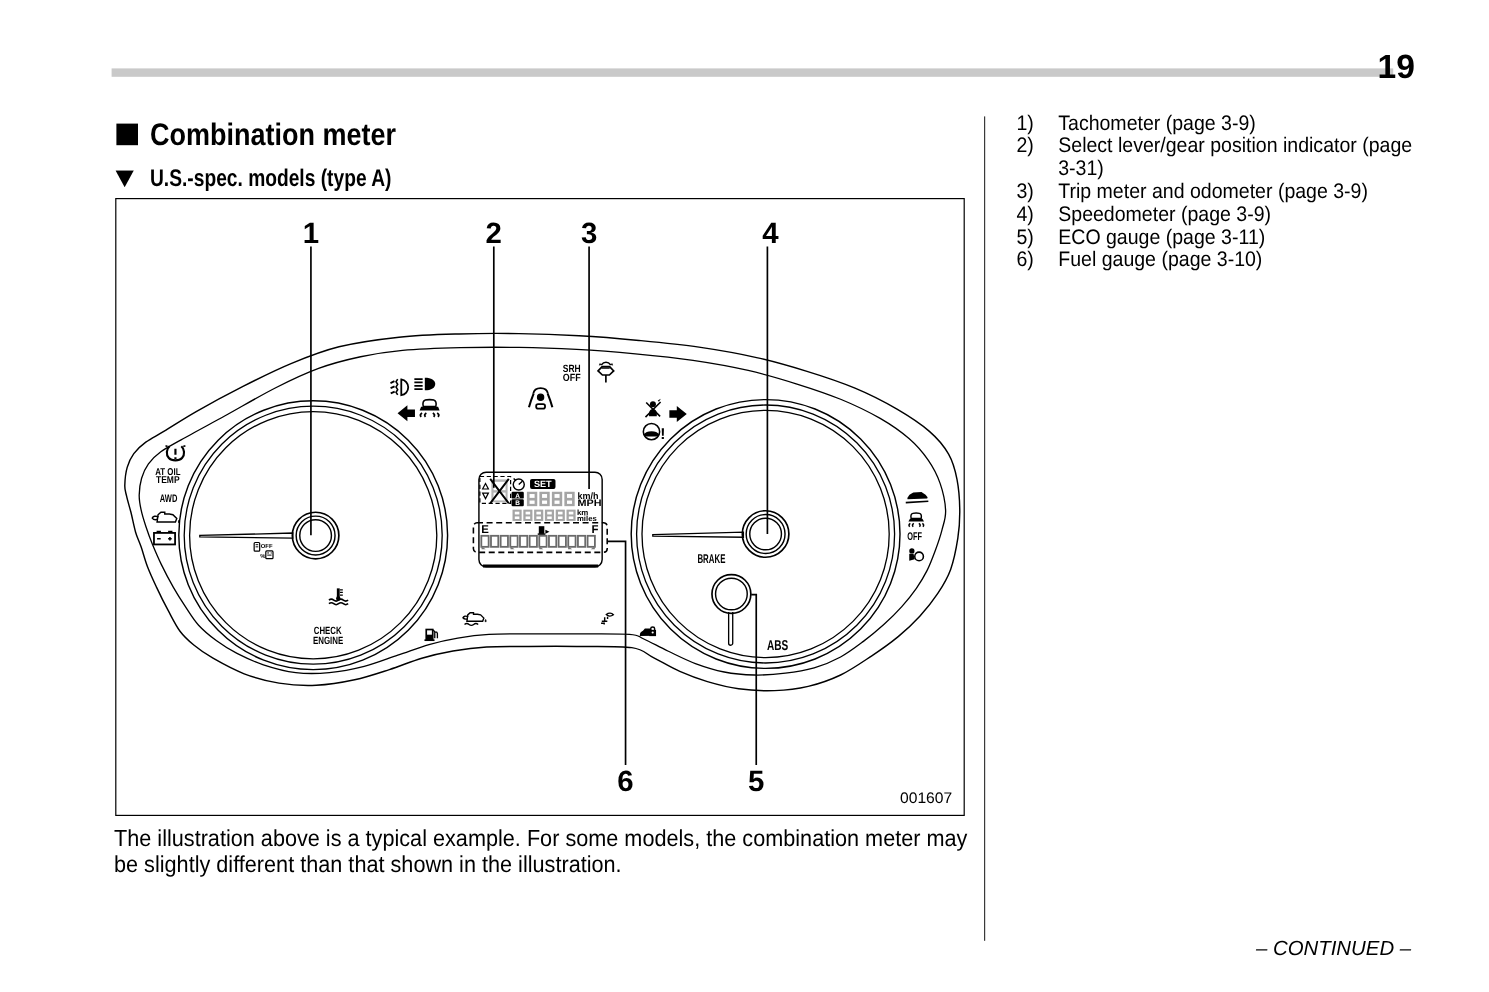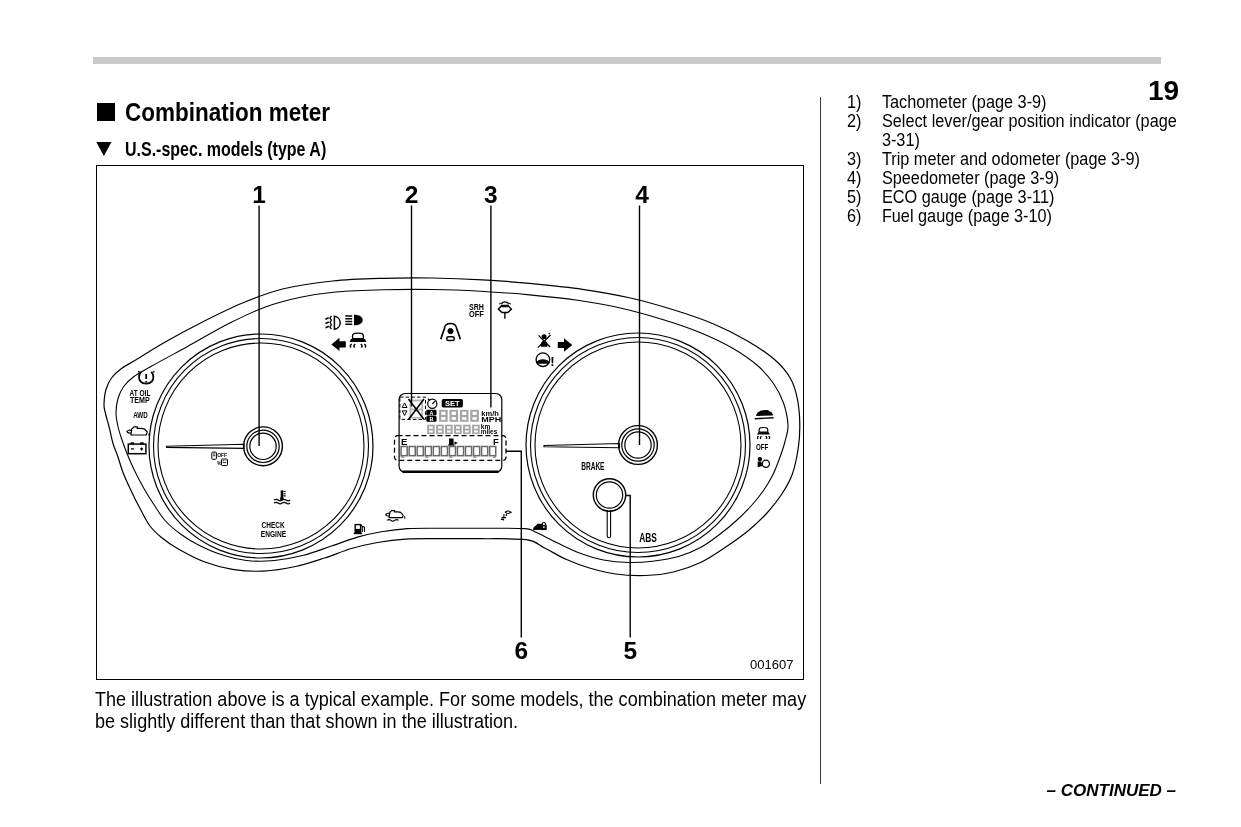--- a/index.html
+++ b/index.html
@@ -4,21 +4,21 @@
 <style>
   html,body{margin:0;padding:0;background:#fff;}
   body{width:1241px;height:827px;position:relative;font-family:"Liberation Sans",sans-serif;color:#000;overflow:hidden;}
   .abs{position:absolute;}
 </style>
 </head>
 <body>
 
 <div class="abs" style="left:93px;top:56.5px;width:1068px;height:7.5px;background:#c9c9c9;"></div>
 
-<div class="abs" style="left:1147.9px;top:41.5px;font-size:28px;font-weight:bold;line-height:28px;transform-origin:0 0;margin-top:35px;">19</div>
+<div class="abs" style="left:1147.9px;top:41.5px;font-size:28px;font-weight:bold;line-height:28px;transform-origin:0 0;">19</div>
 
 <div class="abs" style="left:96.6px;top:102.6px;width:18.3px;height:18.3px;background:#000;"></div>
 
 <div class="abs" style="left:124.7px;top:97.4px;font-size:26px;font-weight:bold;line-height:30px;transform:scaleX(0.865);transform-origin:0 0;white-space:nowrap;">Combination meter</div>
 
 <div class="abs" style="left:96.2px;top:141.8px;width:15.4px;height:14.2px;background:#000;clip-path:polygon(0 0,100% 0,50% 100%);"></div>
 
 <div class="abs" style="left:124.7px;top:139px;font-size:20px;font-weight:bold;line-height:20px;transform:scaleX(0.8);transform-origin:0 0;white-space:nowrap;">U.S.-spec. models (type A)</div>
 
 <div class="abs" style="left:96px;top:165px;width:706px;height:513px;border:1.4px solid #000;"></div>
@@ -348,13 +348,13 @@
 
 <div class="abs" style="left:847px;top:92.8px;width:367px;font-size:17.5px;line-height:19px;transform:scaleX(0.93);transform-origin:0 0;">
   <div style="position:relative;padding-left:37.5px;"><span style="position:absolute;left:0;">1)</span>Tachometer (page 3-9)</div>
   <div style="position:relative;padding-left:37.5px;"><span style="position:absolute;left:0;">2)</span>Select lever/gear position indicator (page 3-31)</div>
   <div style="position:relative;padding-left:37.5px;"><span style="position:absolute;left:0;">3)</span>Trip meter and odometer (page 3-9)</div>
   <div style="position:relative;padding-left:37.5px;"><span style="position:absolute;left:0;">4)</span>Speedometer (page 3-9)</div>
   <div style="position:relative;padding-left:37.5px;"><span style="position:absolute;left:0;">5)</span>ECO gauge (page 3-11)</div>
   <div style="position:relative;padding-left:37.5px;"><span style="position:absolute;left:0;">6)</span>Fuel gauge (page 3-10)</div>
 </div>
 
-<div class="abs" style="left:1000px;top:780.6px;width:176px;text-align:right;font-size:17px;font-weight:bold;font-style:italic;line-height:19px;">– CONTINUED –</div>
+<div class="abs" style="left:1000px;top:780.6px;width:176px;text-align:right;font-size:17px;font-weight:normal;font-style:italic;line-height:19px;">– CONTINUED –</div>
 
 </body></html>

